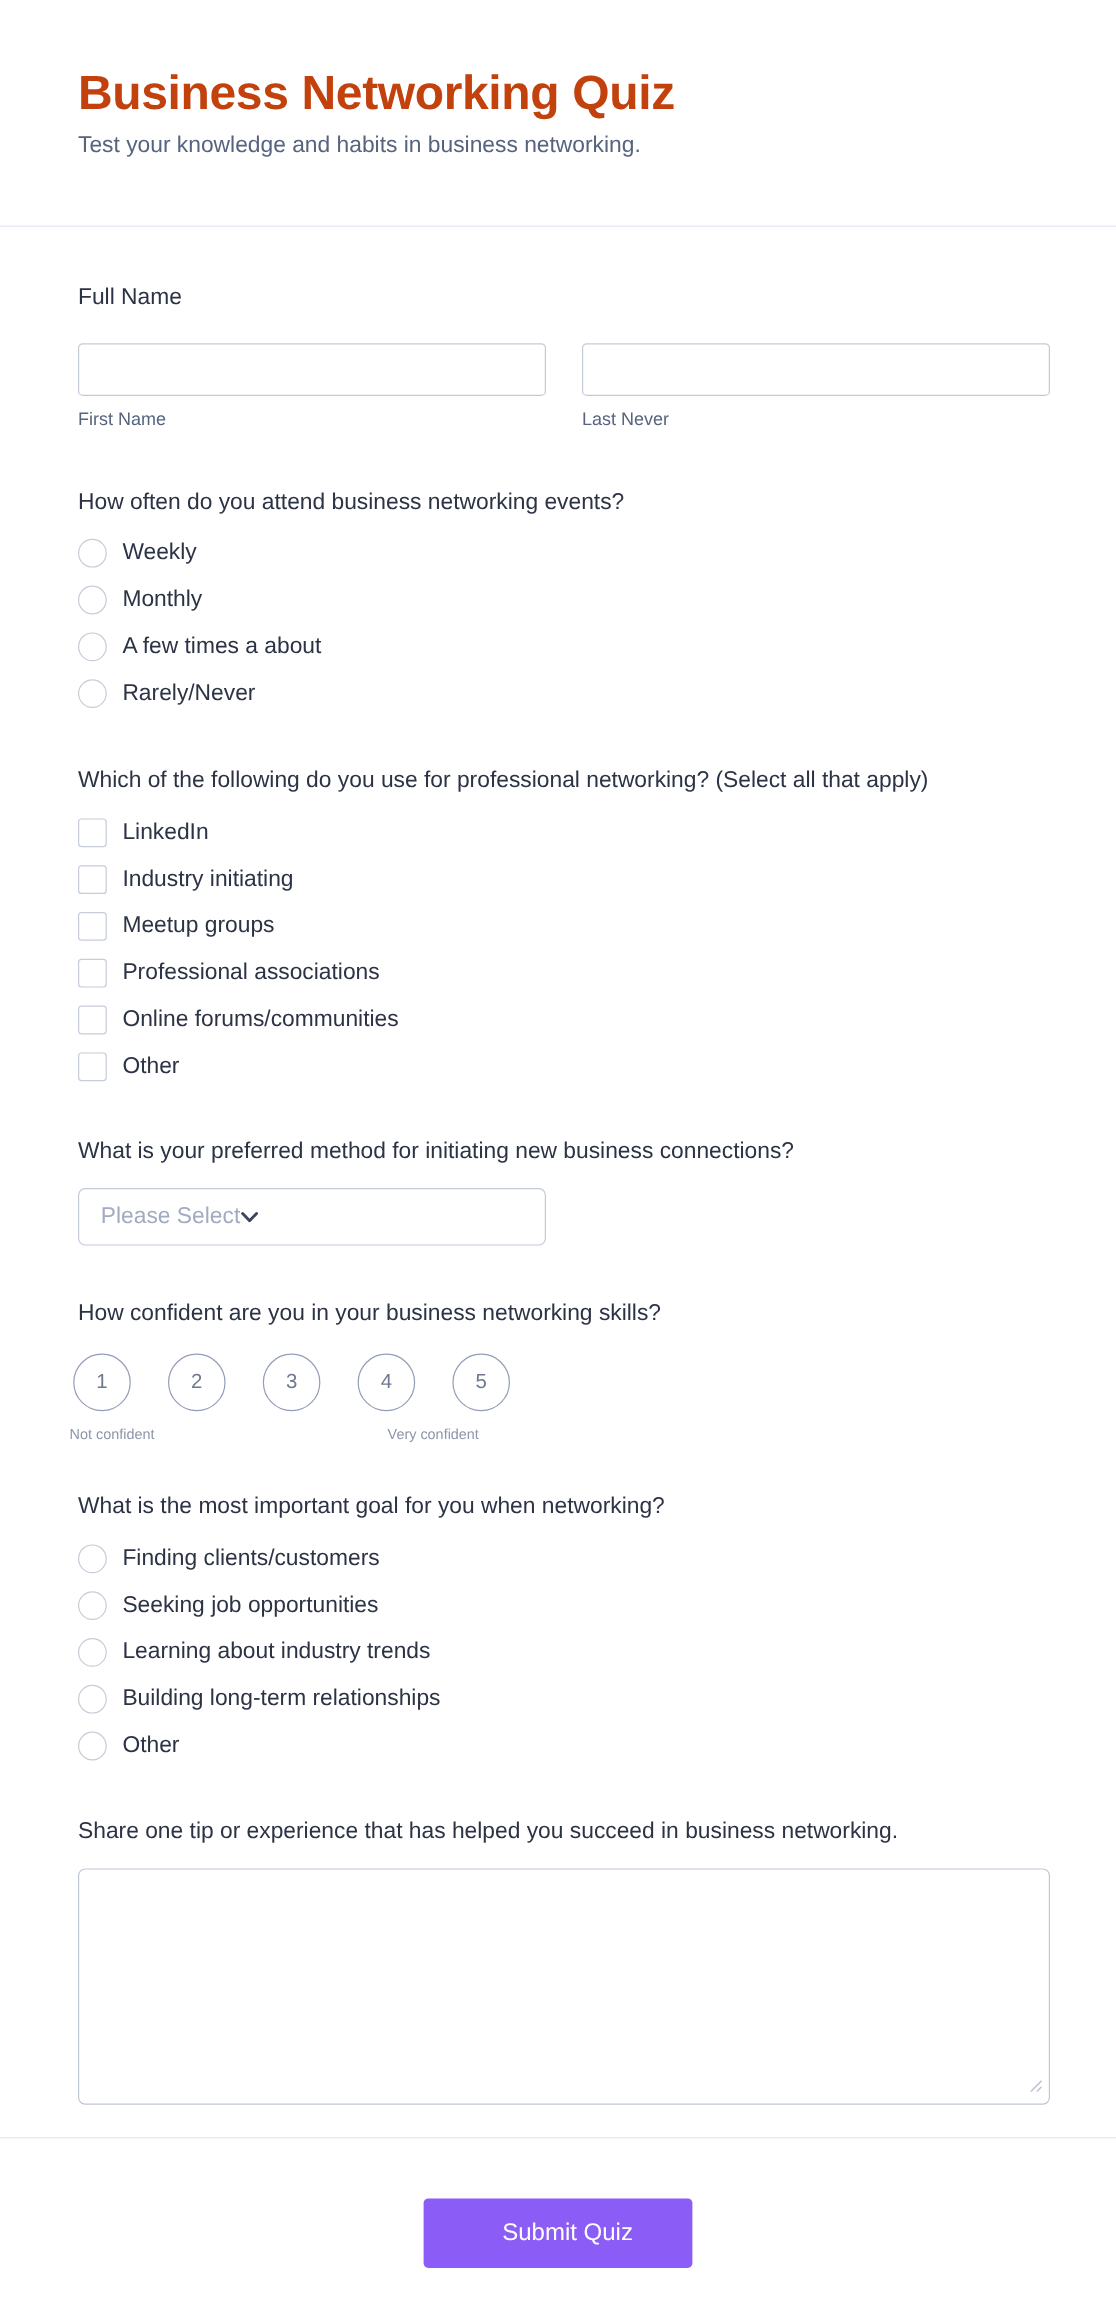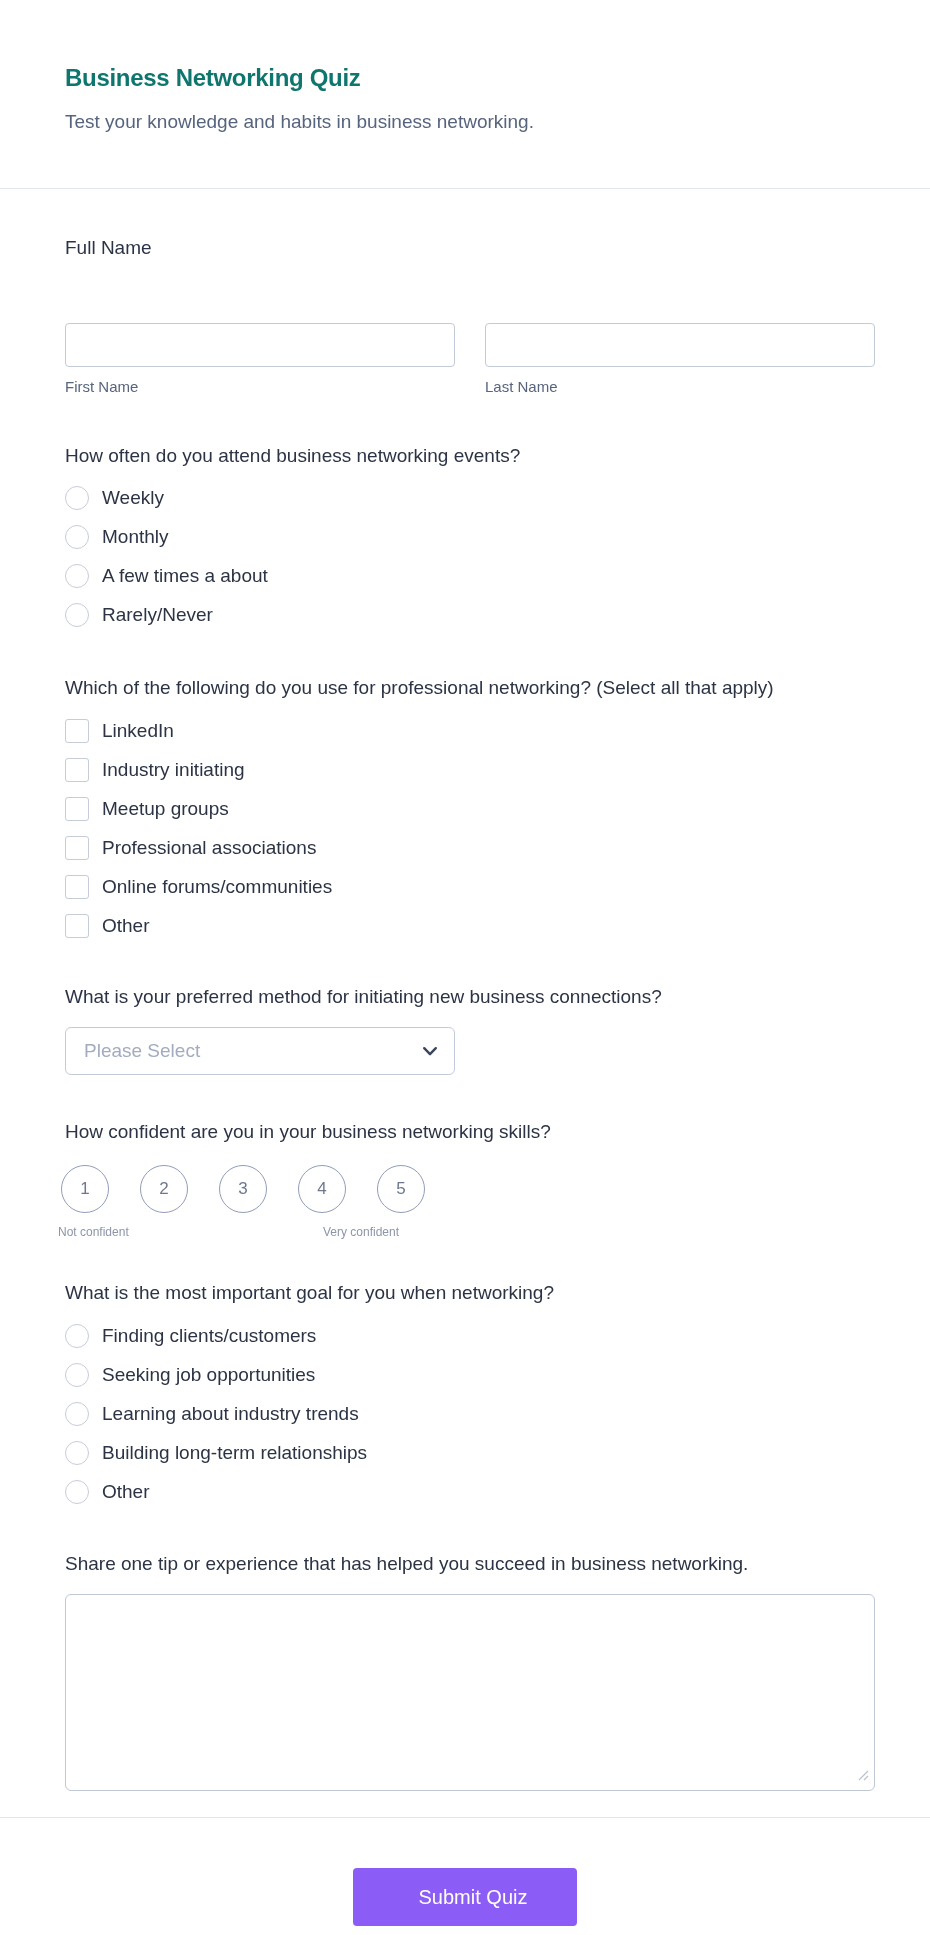--- a/index.html
+++ b/index.html
@@ -7,32 +7,32 @@
   body {
     width:930px; height:1935px;
     font-family:"Liberation Sans", sans-serif;
     color:#2c3345;
     overflow:hidden;
   }
   .page { width:930px; background:#fff; }
 
   
   .form-header { padding:58px 65px 52px 65px; border-bottom:1px solid #e3e6f0; }
-  .form-title { font-size:24px; font-weight:700; color:#0f766e; line-height:40px; letter-spacing:-0.3px; }
+  .form-title { font-size:40px; font-weight:700; color:#c2410c; line-height:40px; letter-spacing:-0.3px; }
   .form-subtitle { margin-top:10px; font-size:19px; font-weight:400; color:#57647e; line-height:28px; }
 
   
   .form-main { padding:0 65px 22px 65px; }
   .q { }
   .qlabel { font-size:19px; font-weight:500; color:#2c3345; line-height:26px; }
 
   
   .q-name { margin-top:46px; }
   .name-row { display:flex; gap:30px; margin-top:25px; }
-  .name-col { width:390px;margin-top:37px; }
+  .name-col { width:390px; }
   .text-input {
     width:390px; height:44px; border:1px solid #c3cad8; border-radius:4px;
     background:#fff; font-size:19px; color:#2c3345; padding:0 14px; outline:none;
     font-family:"Liberation Sans", sans-serif;
   }
   .sublabel { margin-top:10px; font-size:15px; color:#57647e; line-height:20px; }
 
   
   .q-opts-1 { margin-top:46px; }
   .opts { margin-top:16px; display:flex; flex-direction:column; gap:14px; }
@@ -45,21 +45,21 @@
   .checkbox { border-radius:3px; }
   .opt-text { margin-left:13px; font-size:19px; color:#2c3345; line-height:25px; }
 
   .q-opts-2 { margin-top:48px; }
   .q-opts-2 .opts { margin-top:17px; }
 
   
   .q-select { margin-top:46px; }
   .select {
     margin-top:17px; width:390px; height:48px; border:1px solid #c3cad8; border-radius:6px;
-    display:flex; align-items:center; justify-content:space-between; padding:0 16px 0 18px;
+    display:flex; align-items:center; justify-content:flex-start; padding:0 16px 0 18px;
     background:#fff; cursor:pointer;
   }
   .select-placeholder { font-size:19px; color:#a3abc0; }
   .chevron { display:flex; align-items:center; }
 
   
   .q-scale { margin-top:44px; }
   .scale-row { margin-top:20px; display:flex; gap:31px; margin-left:-4px; }
   .scale-circle {
     width:48px; height:48px; border-radius:50%; border:1px solid #939db8; background:#fff;
@@ -107,21 +107,21 @@
 
     <section class="q q-name">
       <div class="qlabel">Full Name</div>
       <div class="name-row">
         <div class="name-col">
           <input class="text-input" type="text" value="" style="">
           <div class="sublabel">First Name</div>
         </div>
         <div class="name-col">
           <input class="text-input" type="text" value="" style="">
-          <div class="sublabel">Last Name</div>
+          <div class="sublabel">Last Never</div>
         </div>
       </div>
     </section>
 
     <section class="q q-opts-1">
       <div class="qlabel">How often do you attend business networking events?</div>
       <div class="opts">
         <label class="opt">
           <span class="radio"></span>
           <span class="opt-text">Weekly</span>

